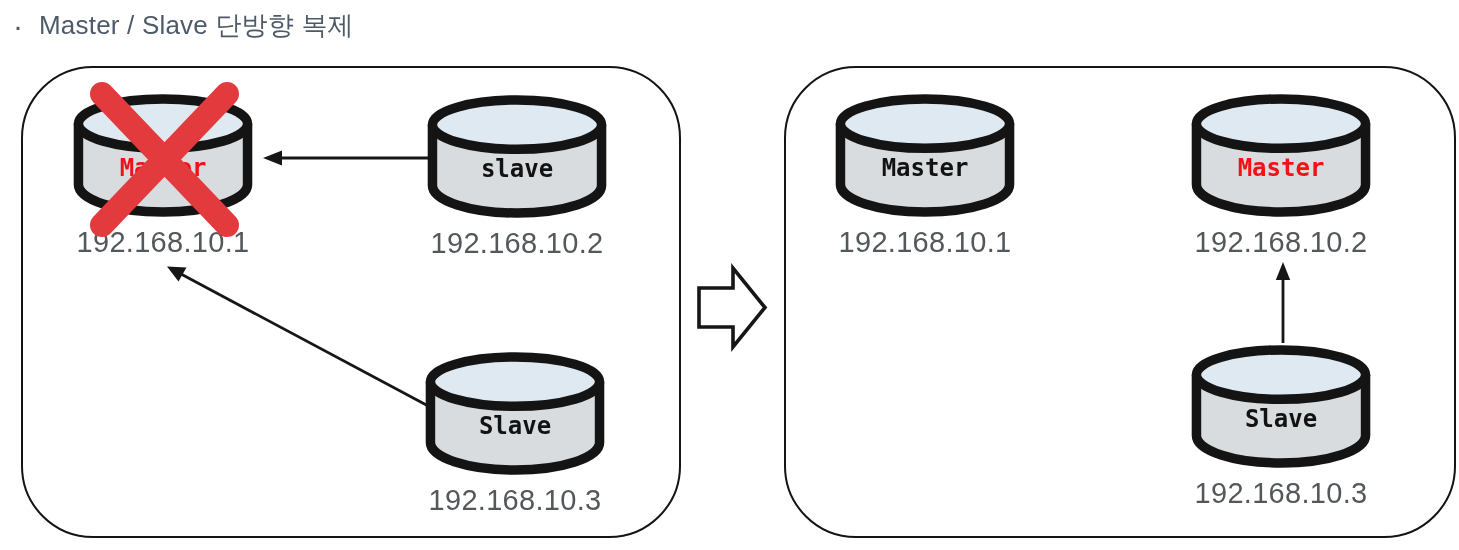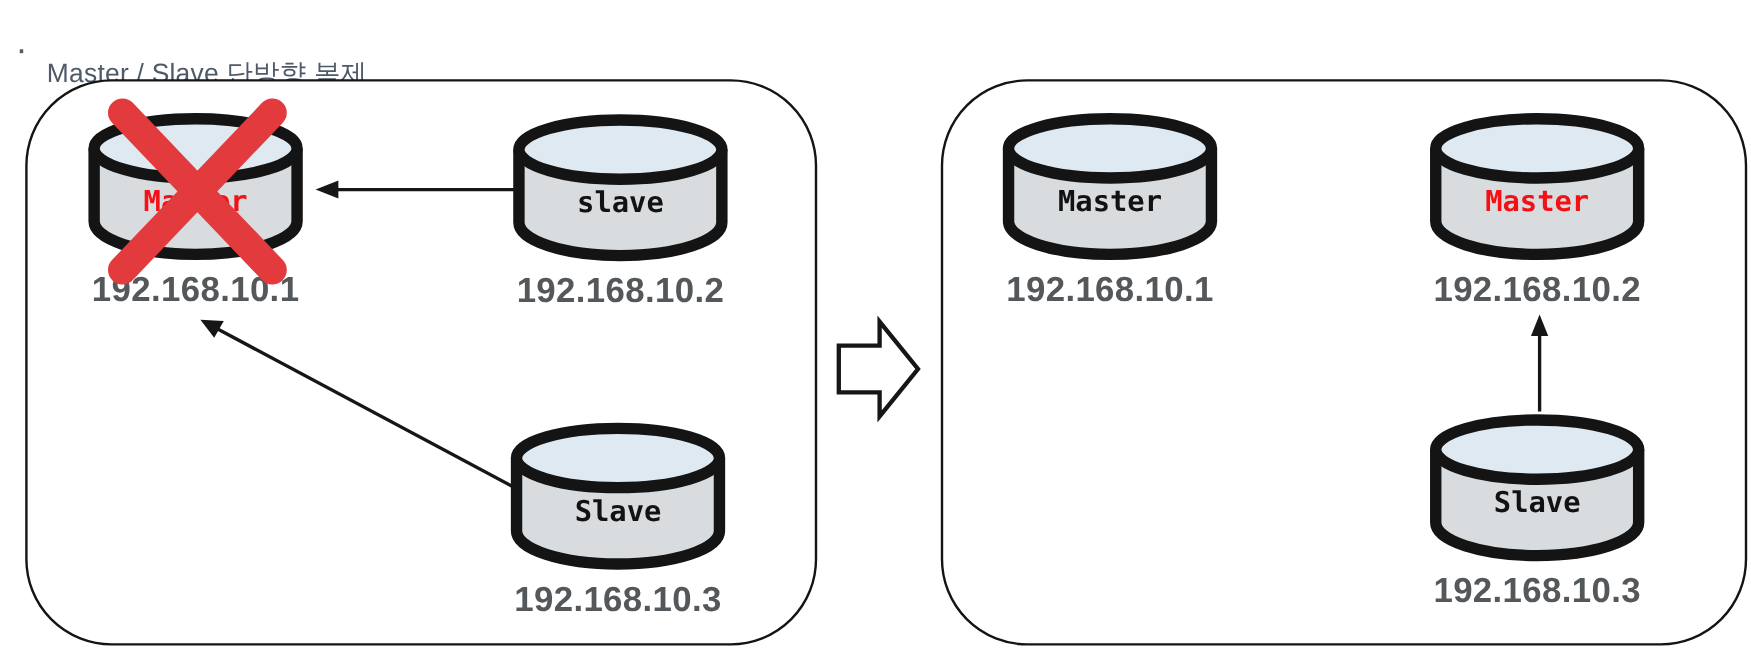--- a/index.html
+++ b/index.html
@@ -4,21 +4,21 @@
 <style>
   html,body { margin:0; padding:0; }
   body {
     width:1459px; height:550px; position:relative; overflow:hidden;
     background:#ffffff; font-family:"Liberation Sans", sans-serif;
   }
 
   
   .title-row { position:absolute; left:13px; top:8px; display:flex; align-items:center; color:var(--title_color); }
   .title-bullet { font-size:30px; line-height:30px; margin-right:16px; }
-  .title-text { font-size:22px; letter-spacing:0.2px;margin-top:38px; }
+  .title-text { font-size:26px; letter-spacing:0.2px; }
 
   
   .panel {
     position:absolute; top:66px; height:472px; background:#ffffff;
     border:2px solid var(--outline); border-radius:72px; box-sizing:border-box;
   }
   .panel.before { left:21px;  width:660px; }
   .panel.after  { left:784px; width:672px; }
 
   
@@ -33,21 +33,21 @@
   .cyl-body { fill:var(--cyl_body); stroke:var(--outline); stroke-width:10; stroke-linejoin:round; }
   .cyl-top  { fill:var(--cyl_top);  stroke:var(--outline); stroke-width:10; }
   .db-label {
     position:absolute; left:0; right:0; top:62px; text-align:center;
     font-family:"DejaVu Sans Mono","Liberation Mono",monospace;
     font-weight:bold; font-size:24px; color:var(--label_black);
   }
   .db-label.red { color:var(--label_red); }
   .ip {
     position:absolute; left:-30px; right:-30px; top:134px; text-align:center;
-    font-size:29px; color:var(--ip_gray); letter-spacing:0.3px; white-space:nowrap;font-weight:bold;
+    font-size:29px; color:var(--ip_gray); letter-spacing:0.3px; white-space:nowrap;
   }
 
   
   .cross { position:absolute; left:0; top:0; width:190px; height:134px; overflow:visible; z-index:5; }
   .cross-line { stroke:var(--cross_red); stroke-width:24; stroke-linecap:round; }
 
   
   #node-master-failed { left:68px;   top:92px; }
   #node-slave-1       { left:422px;  top:93px; }
   #node-slave-2       { left:420px;  top:350px; }

